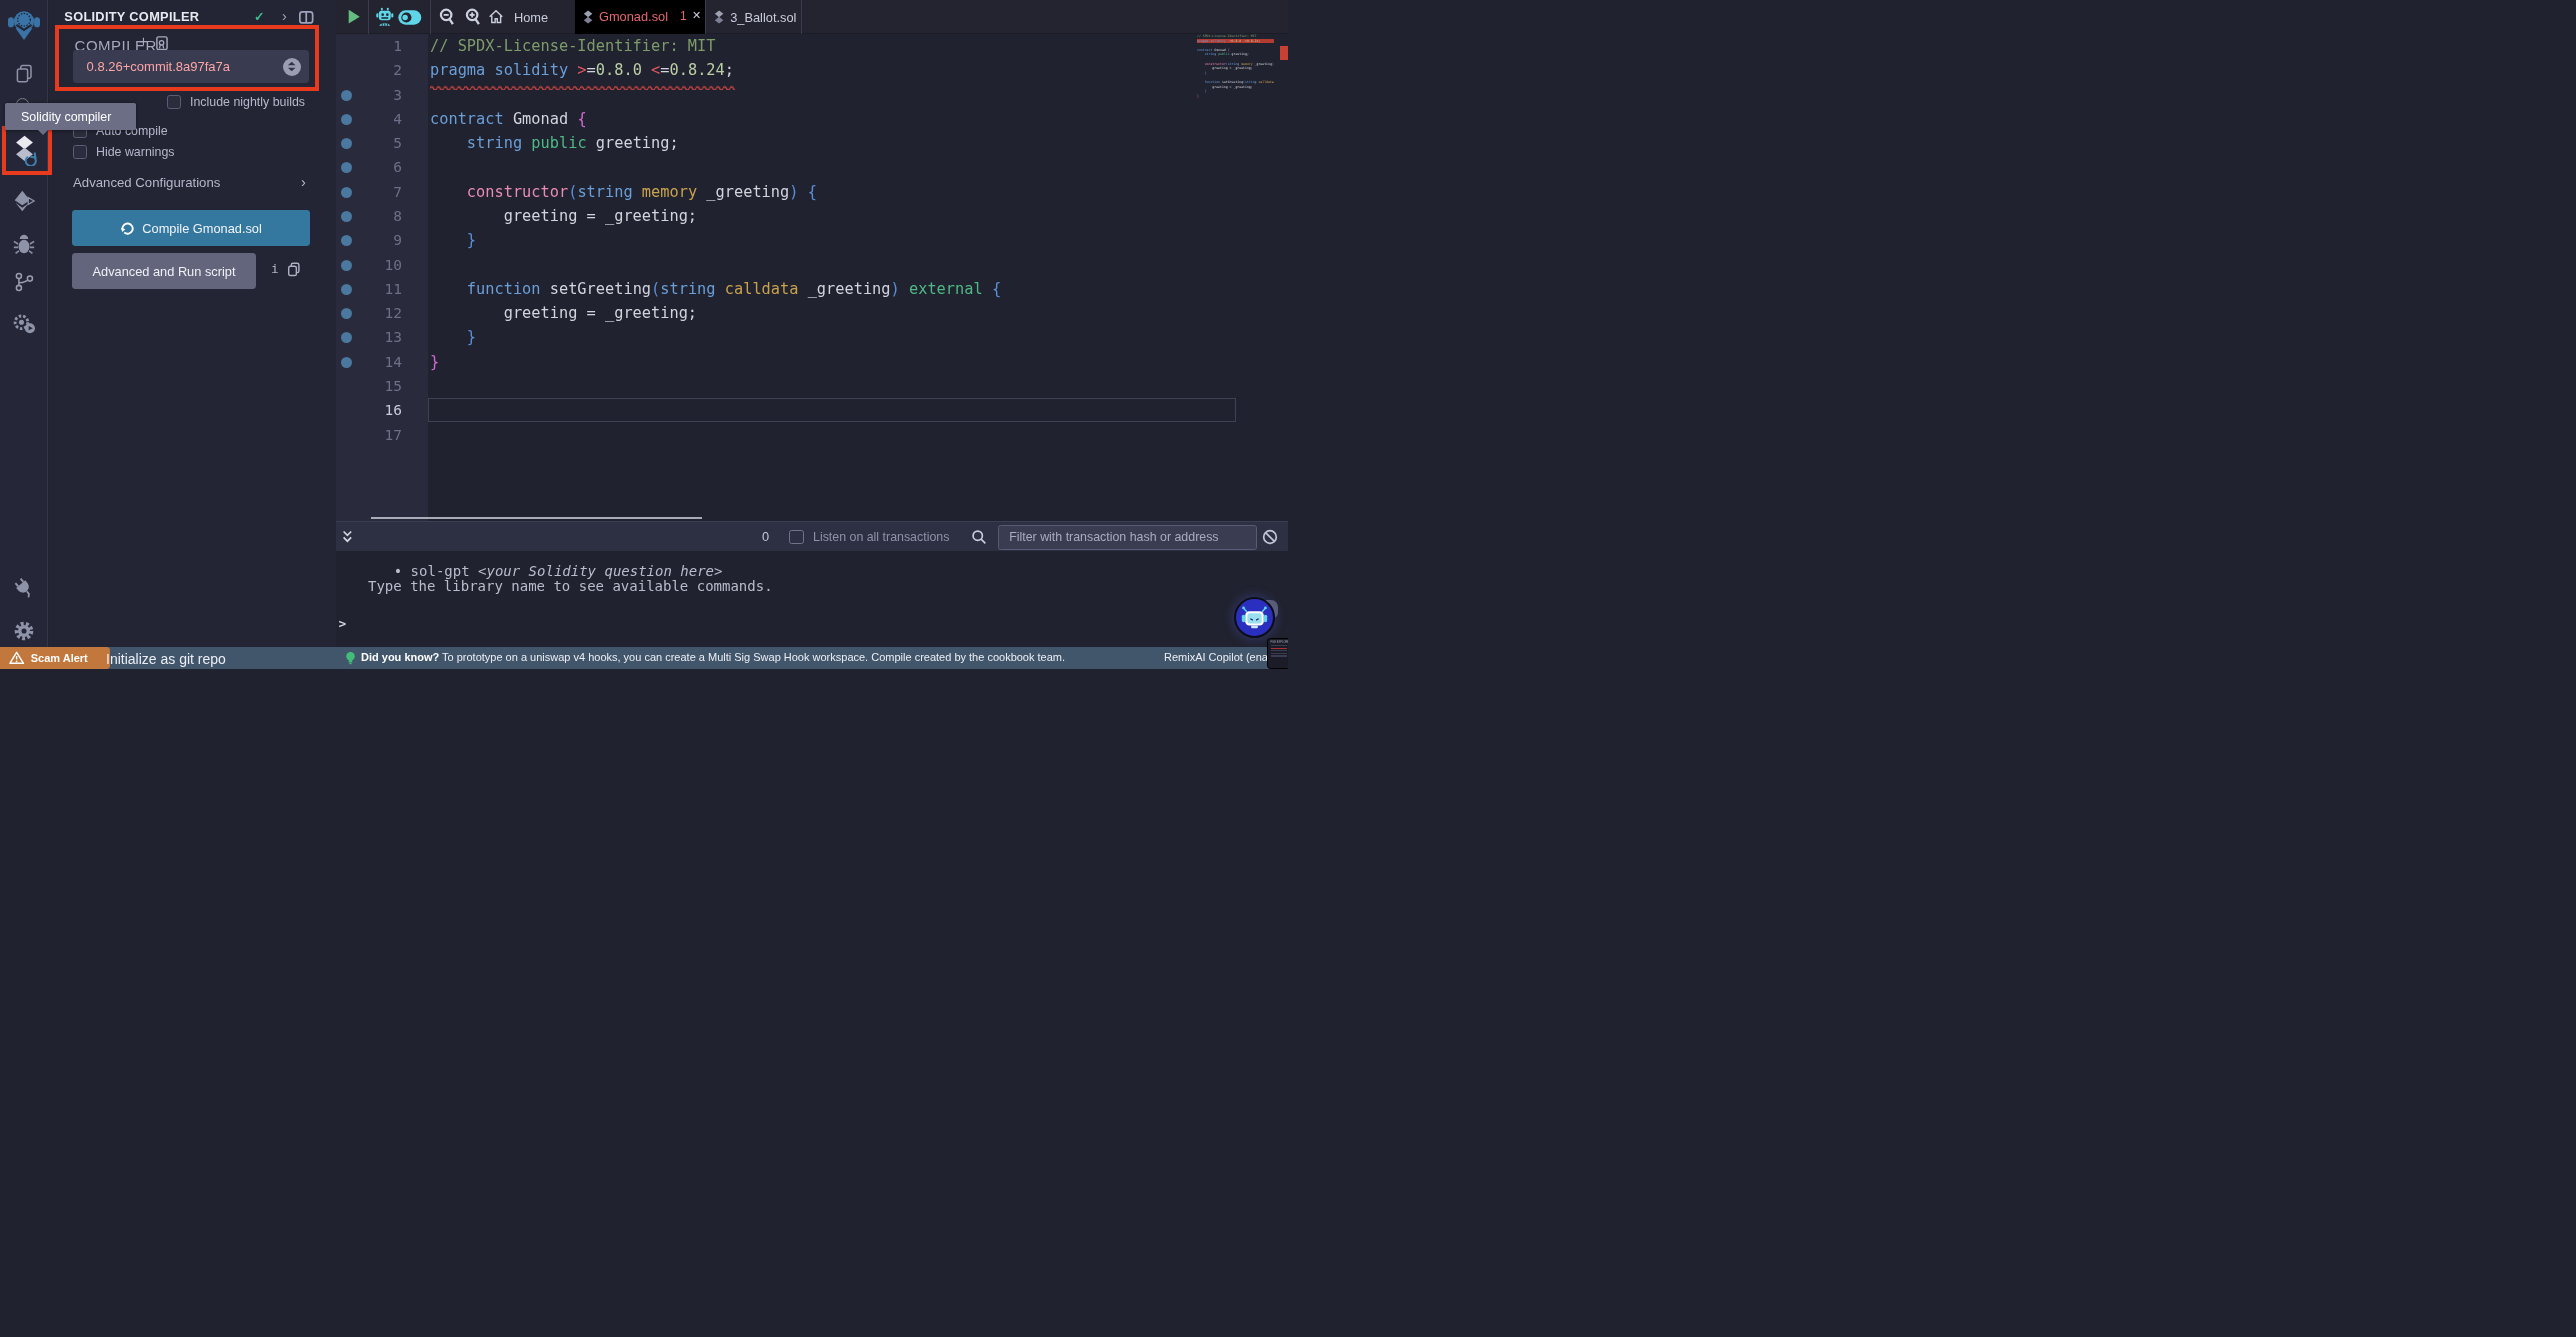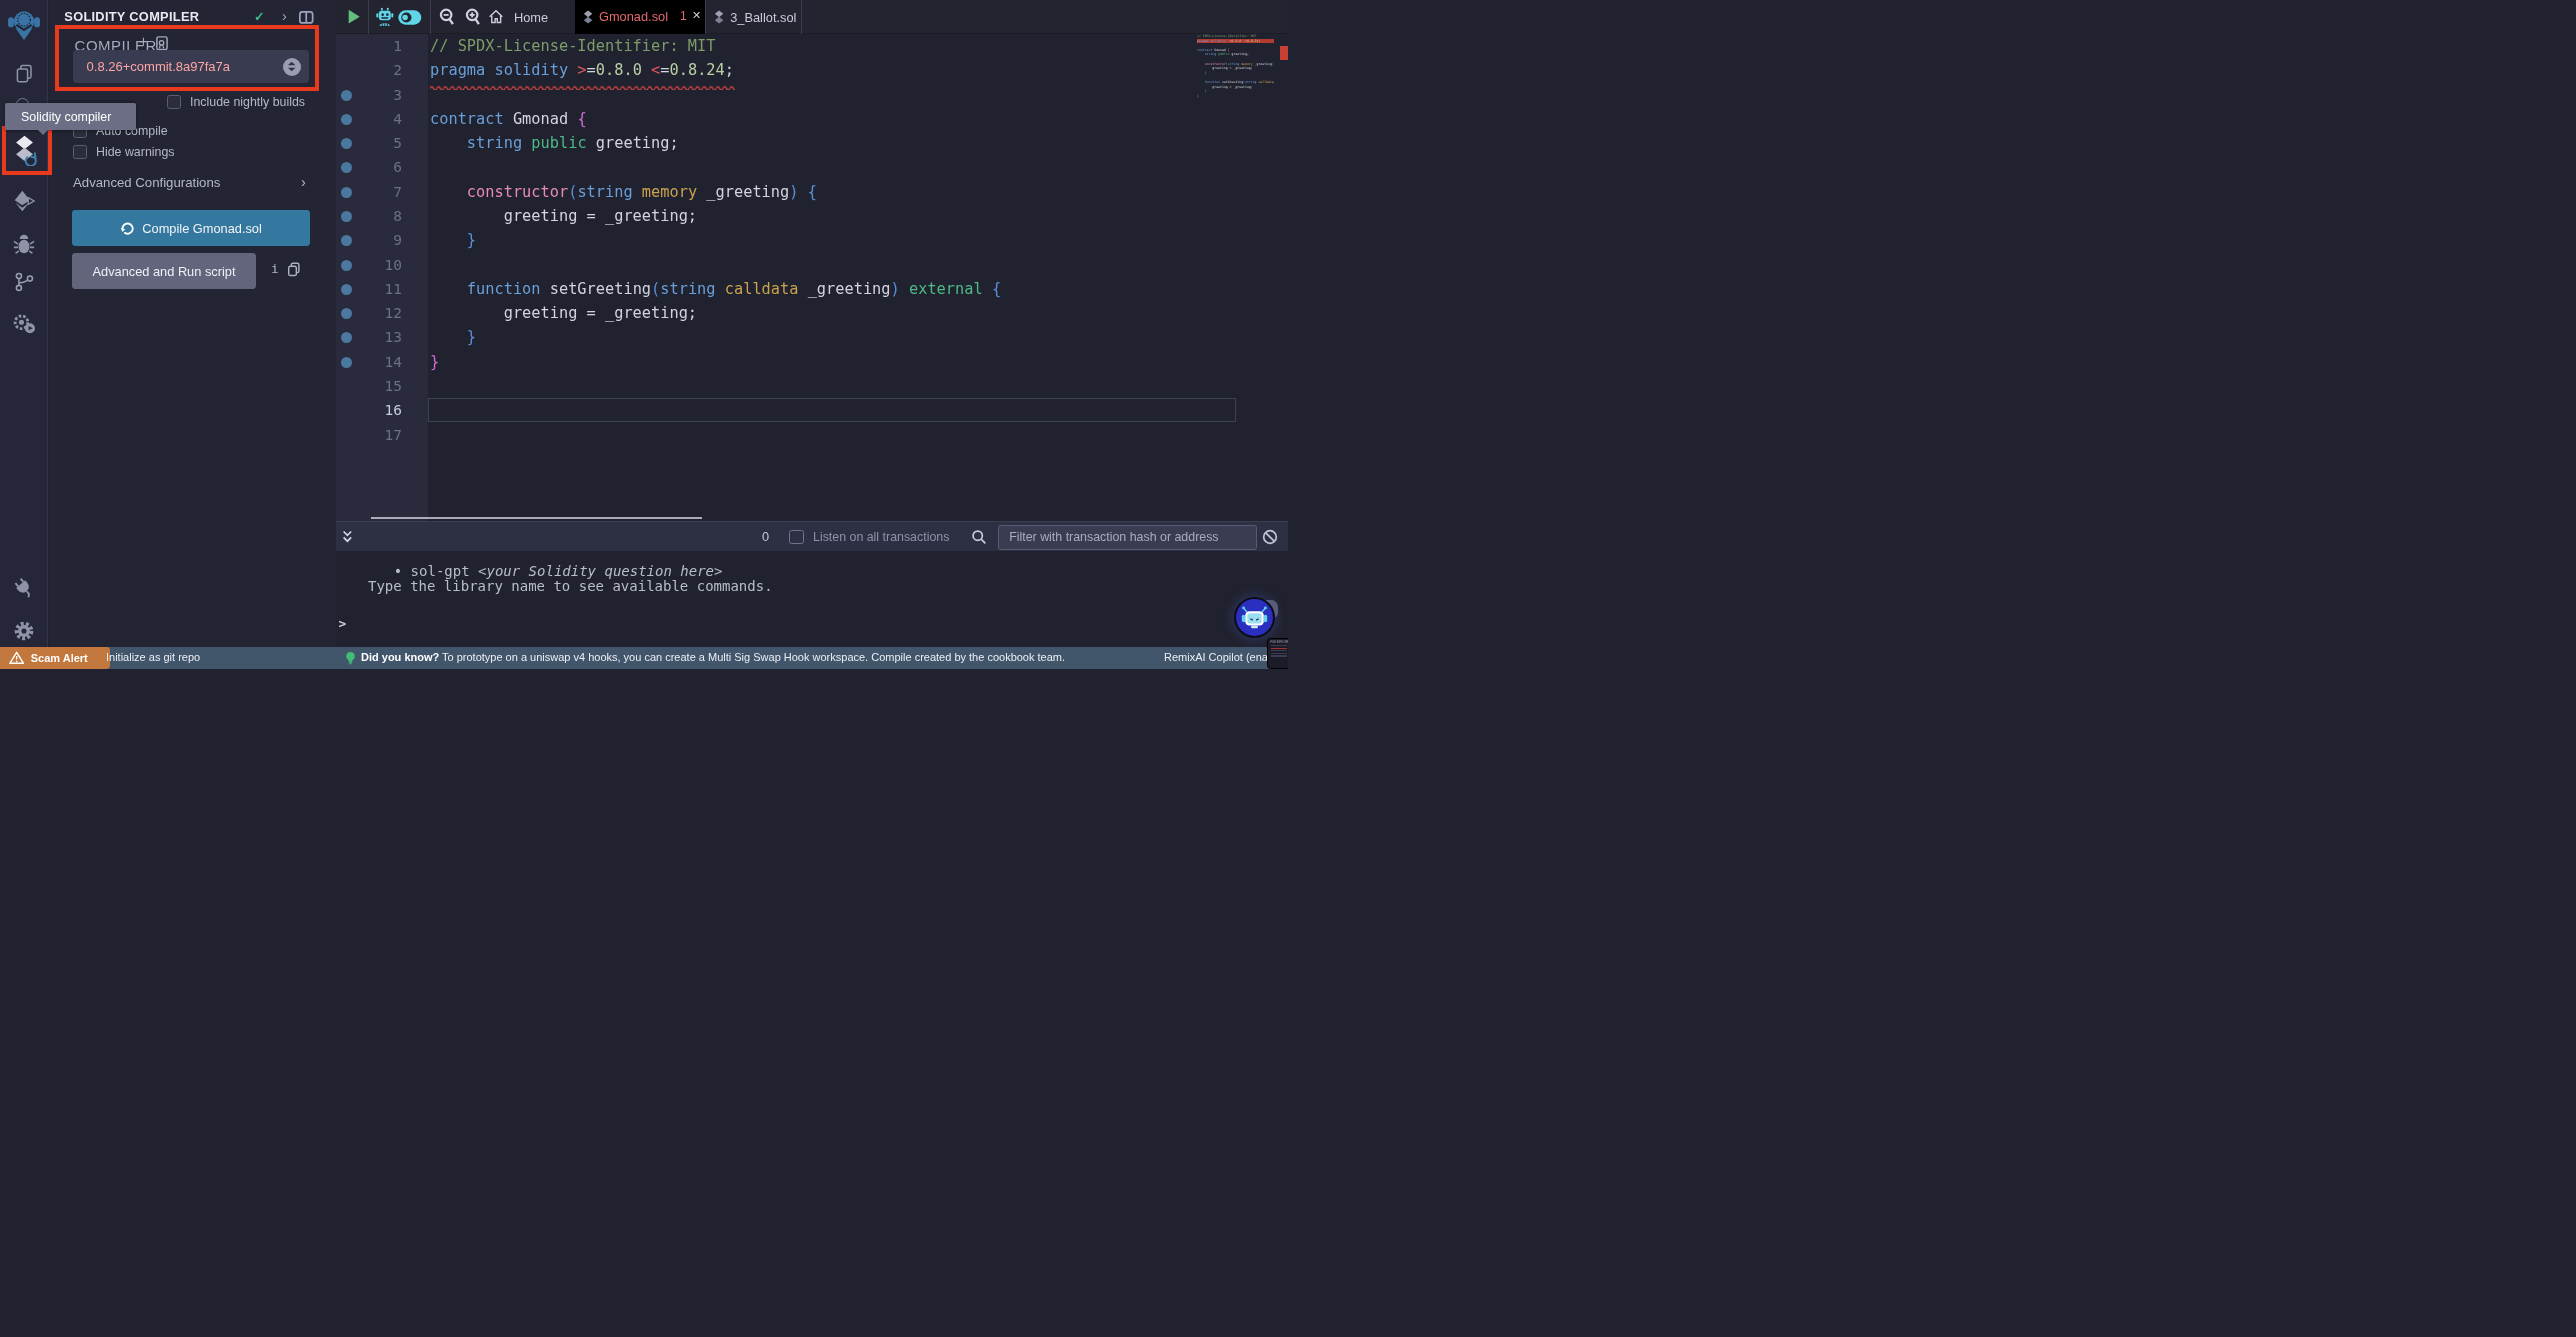--- a/index.html
+++ b/index.html
@@ -74,21 +74,21 @@
   #term-search { position:absolute; left:635px; top:6.8px; }
   #filter-input { position:absolute; left:662px; top:2.6px; width:259px; height:25px; background:#3a3d52; border:0.9px solid #585b73; border-radius:2.6px; color:#d8dae6; font-size:12.4px; padding:0 10.2px; font-family:"Liberation Sans",sans-serif; }
   #filter-input::placeholder { color:#a9acbf; }
   .term-line { position:absolute; font-family:"DejaVu Sans Mono",monospace; font-size:14px; color:#b9bccb; white-space:pre; z-index:1; }
   #term-prompt { position:absolute; left:2.6px; top:95px; font-family:"DejaVu Sans Mono",monospace; font-size:12.8px; font-weight:700; color:#ced1df; z-index:1; }
 
   
   #statusbar { position:absolute; left:0; top:647px; width:1288px; height:22px; background:#42566b; }
   #scam { position:absolute; left:0; top:0; width:110px; height:22px; background:#c2773c; border-radius:0 3.4px 3.4px 0; display:flex; align-items:center; color:#fff; }
   #scam span { font-size:11px; font-weight:600; margin-left:6px; }
-  #git-init { position:absolute; left:106px; top:4.3px; font-size:11px; color:#eceef5; }
+  #git-init { position:absolute; left:106px; top:4.3px; font-size:14px; color:#eceef5; }
   #tip-bulb { position:absolute; left:345px; top:4.3px; }
   #tip-label { position:absolute; left:361px; top:4.3px; font-size:11px; font-weight:700; color:#ffffff; }
   #tip-text { position:absolute; left:442px; top:4.3px; font-size:11px; color:#eceef5; white-space:nowrap; }
   #copilot-status { position:absolute; left:1164px; top:4.3px; font-size:11px; color:#eceef5; white-space:nowrap; }
 
   
   #ai-bubble { position:absolute; left:1234px; top:597px; width:41px; height:41px; border-radius:50%; background:#2a2fbf; border:2.6px solid #0c0d16; z-index:9; box-shadow:0 0 12px rgba(90,110,255,.35); display:flex; align-items:center; justify-content:center; }
   #ai-bubble-tail { position:absolute; left:1266px; top:600px; width:12px; height:19px; background:#8a8da0; opacity:.55; border-radius:0 6.8px 6.8px 0; z-index:8; }
   #pip { position:absolute; left:1267px; top:638px; width:24px; height:31px; background:#1b1c28; border:1.7px solid #000; border-radius:3.4px; z-index:10; overflow:hidden; }
   #pip .pip-t { font-size:2.6px; color:#aab; margin:1.7px 0 0 2.6px; white-space:nowrap; }

